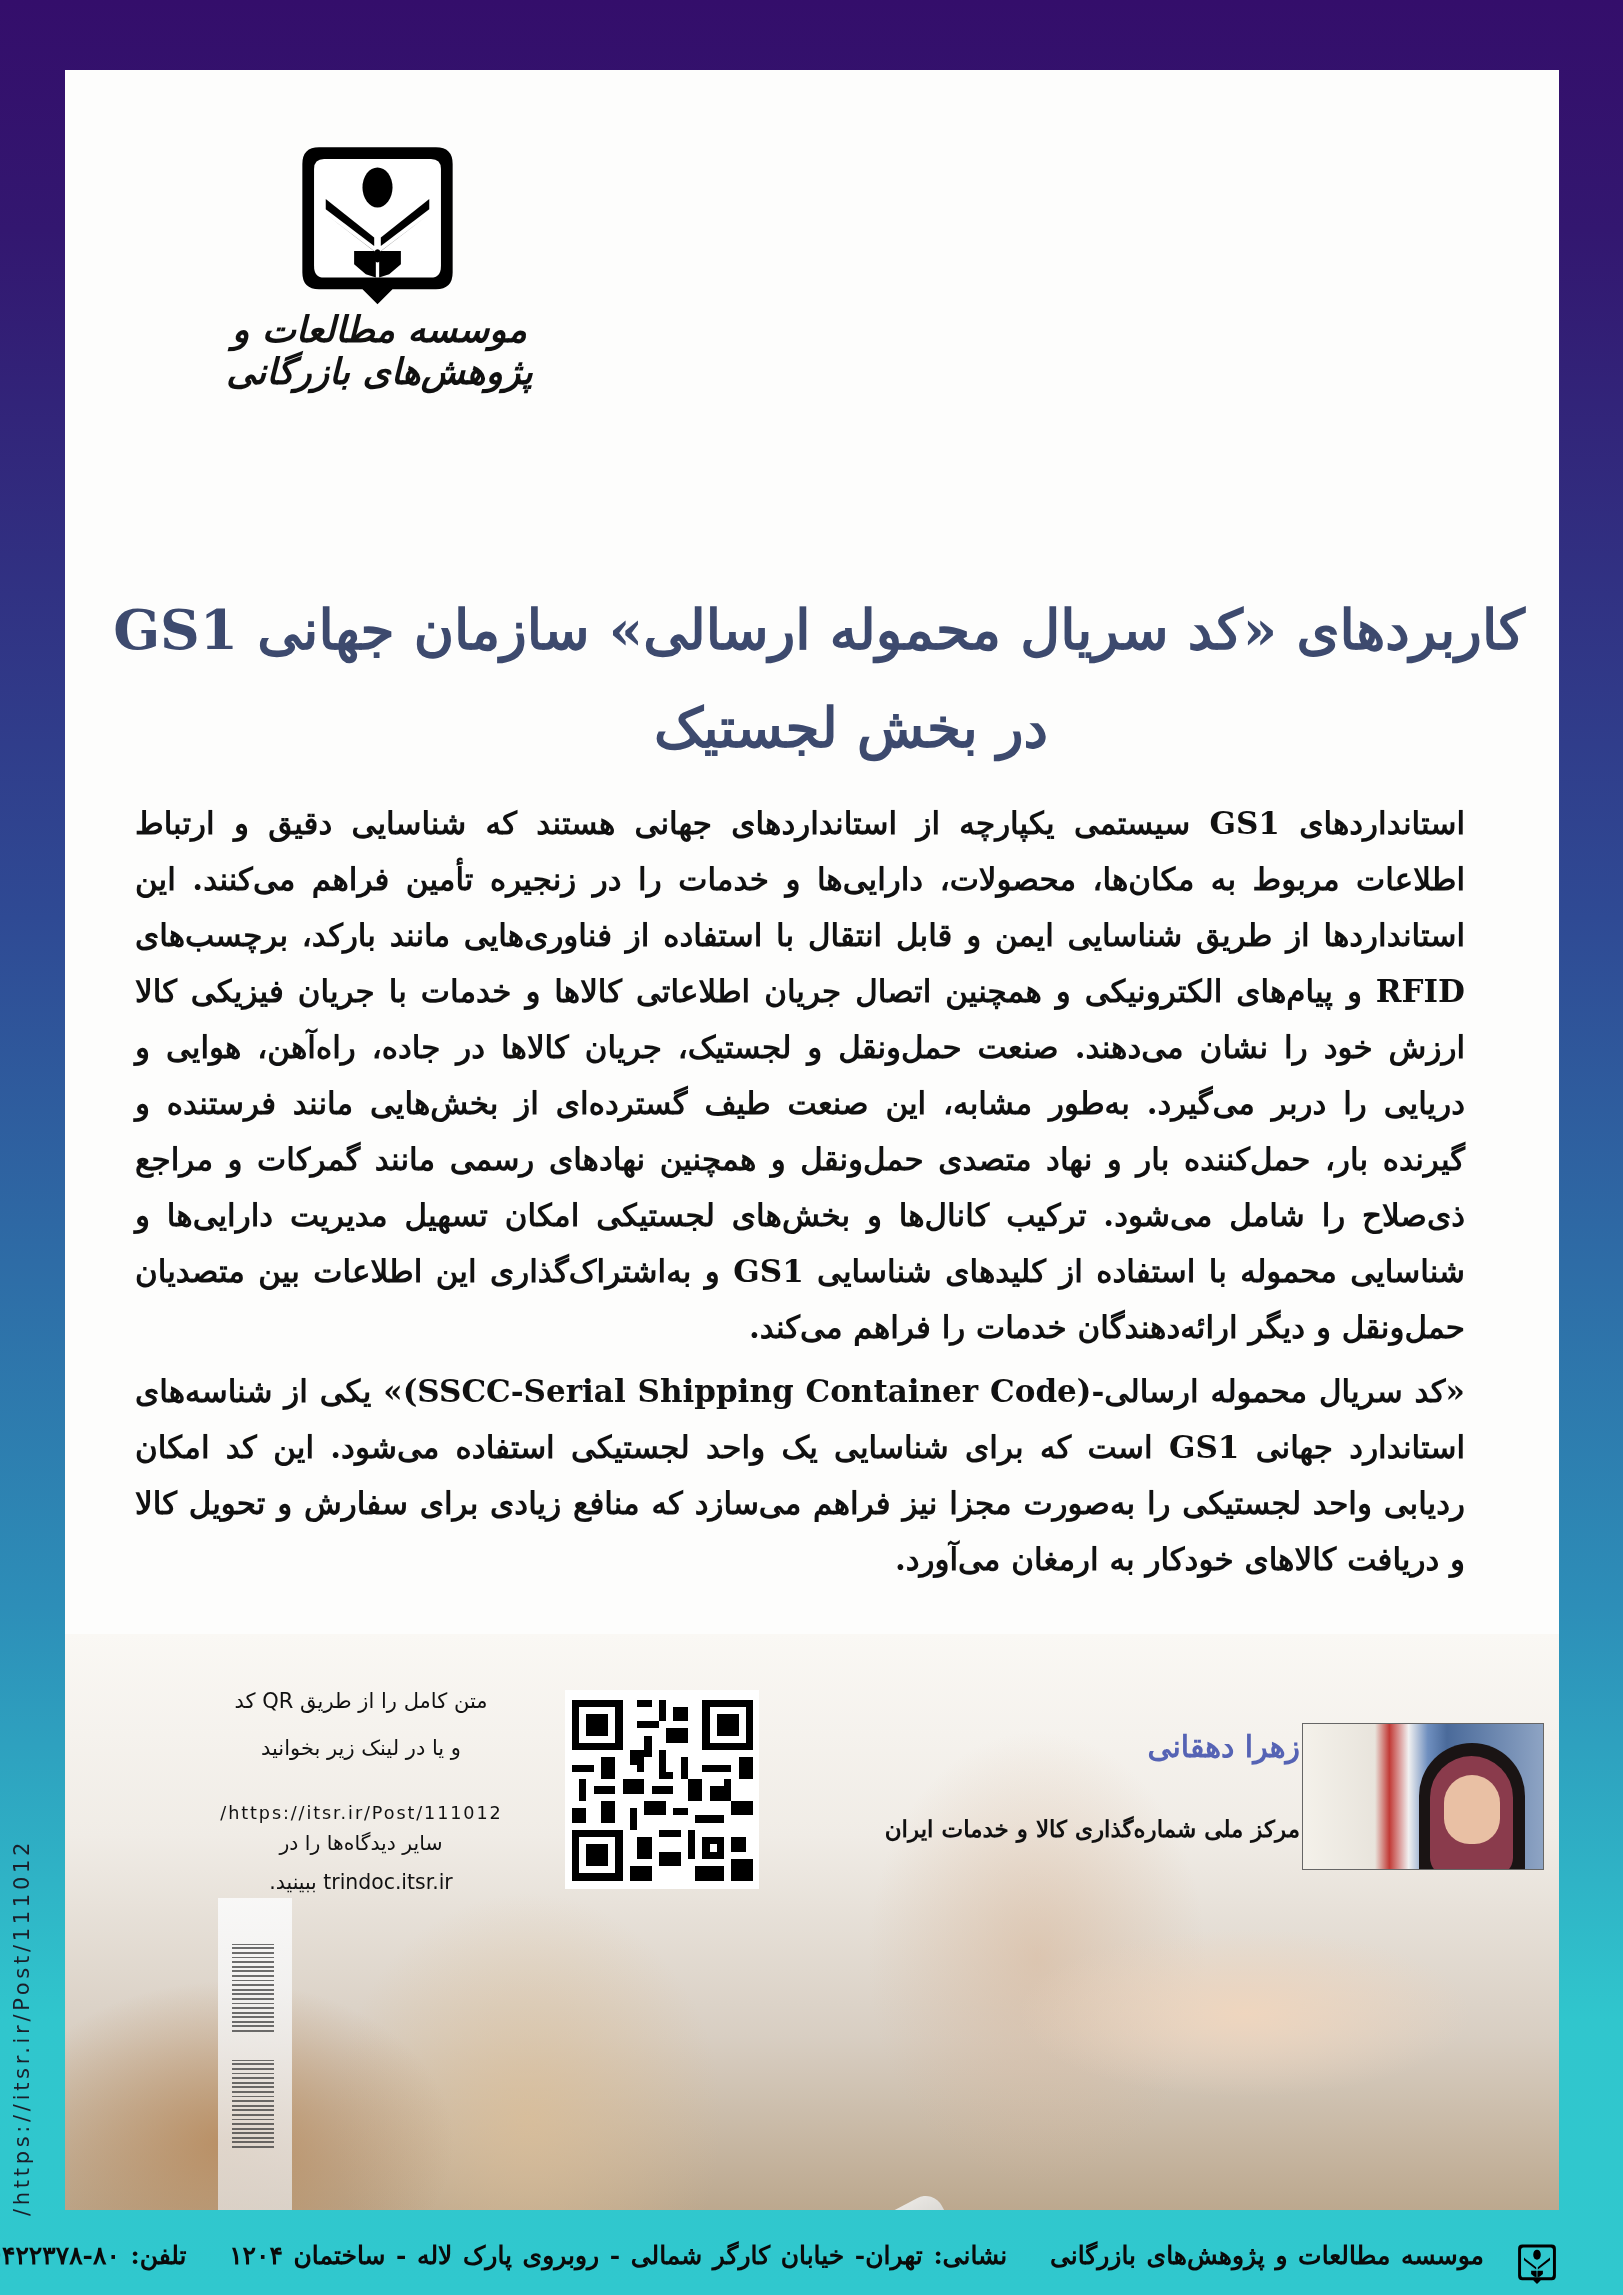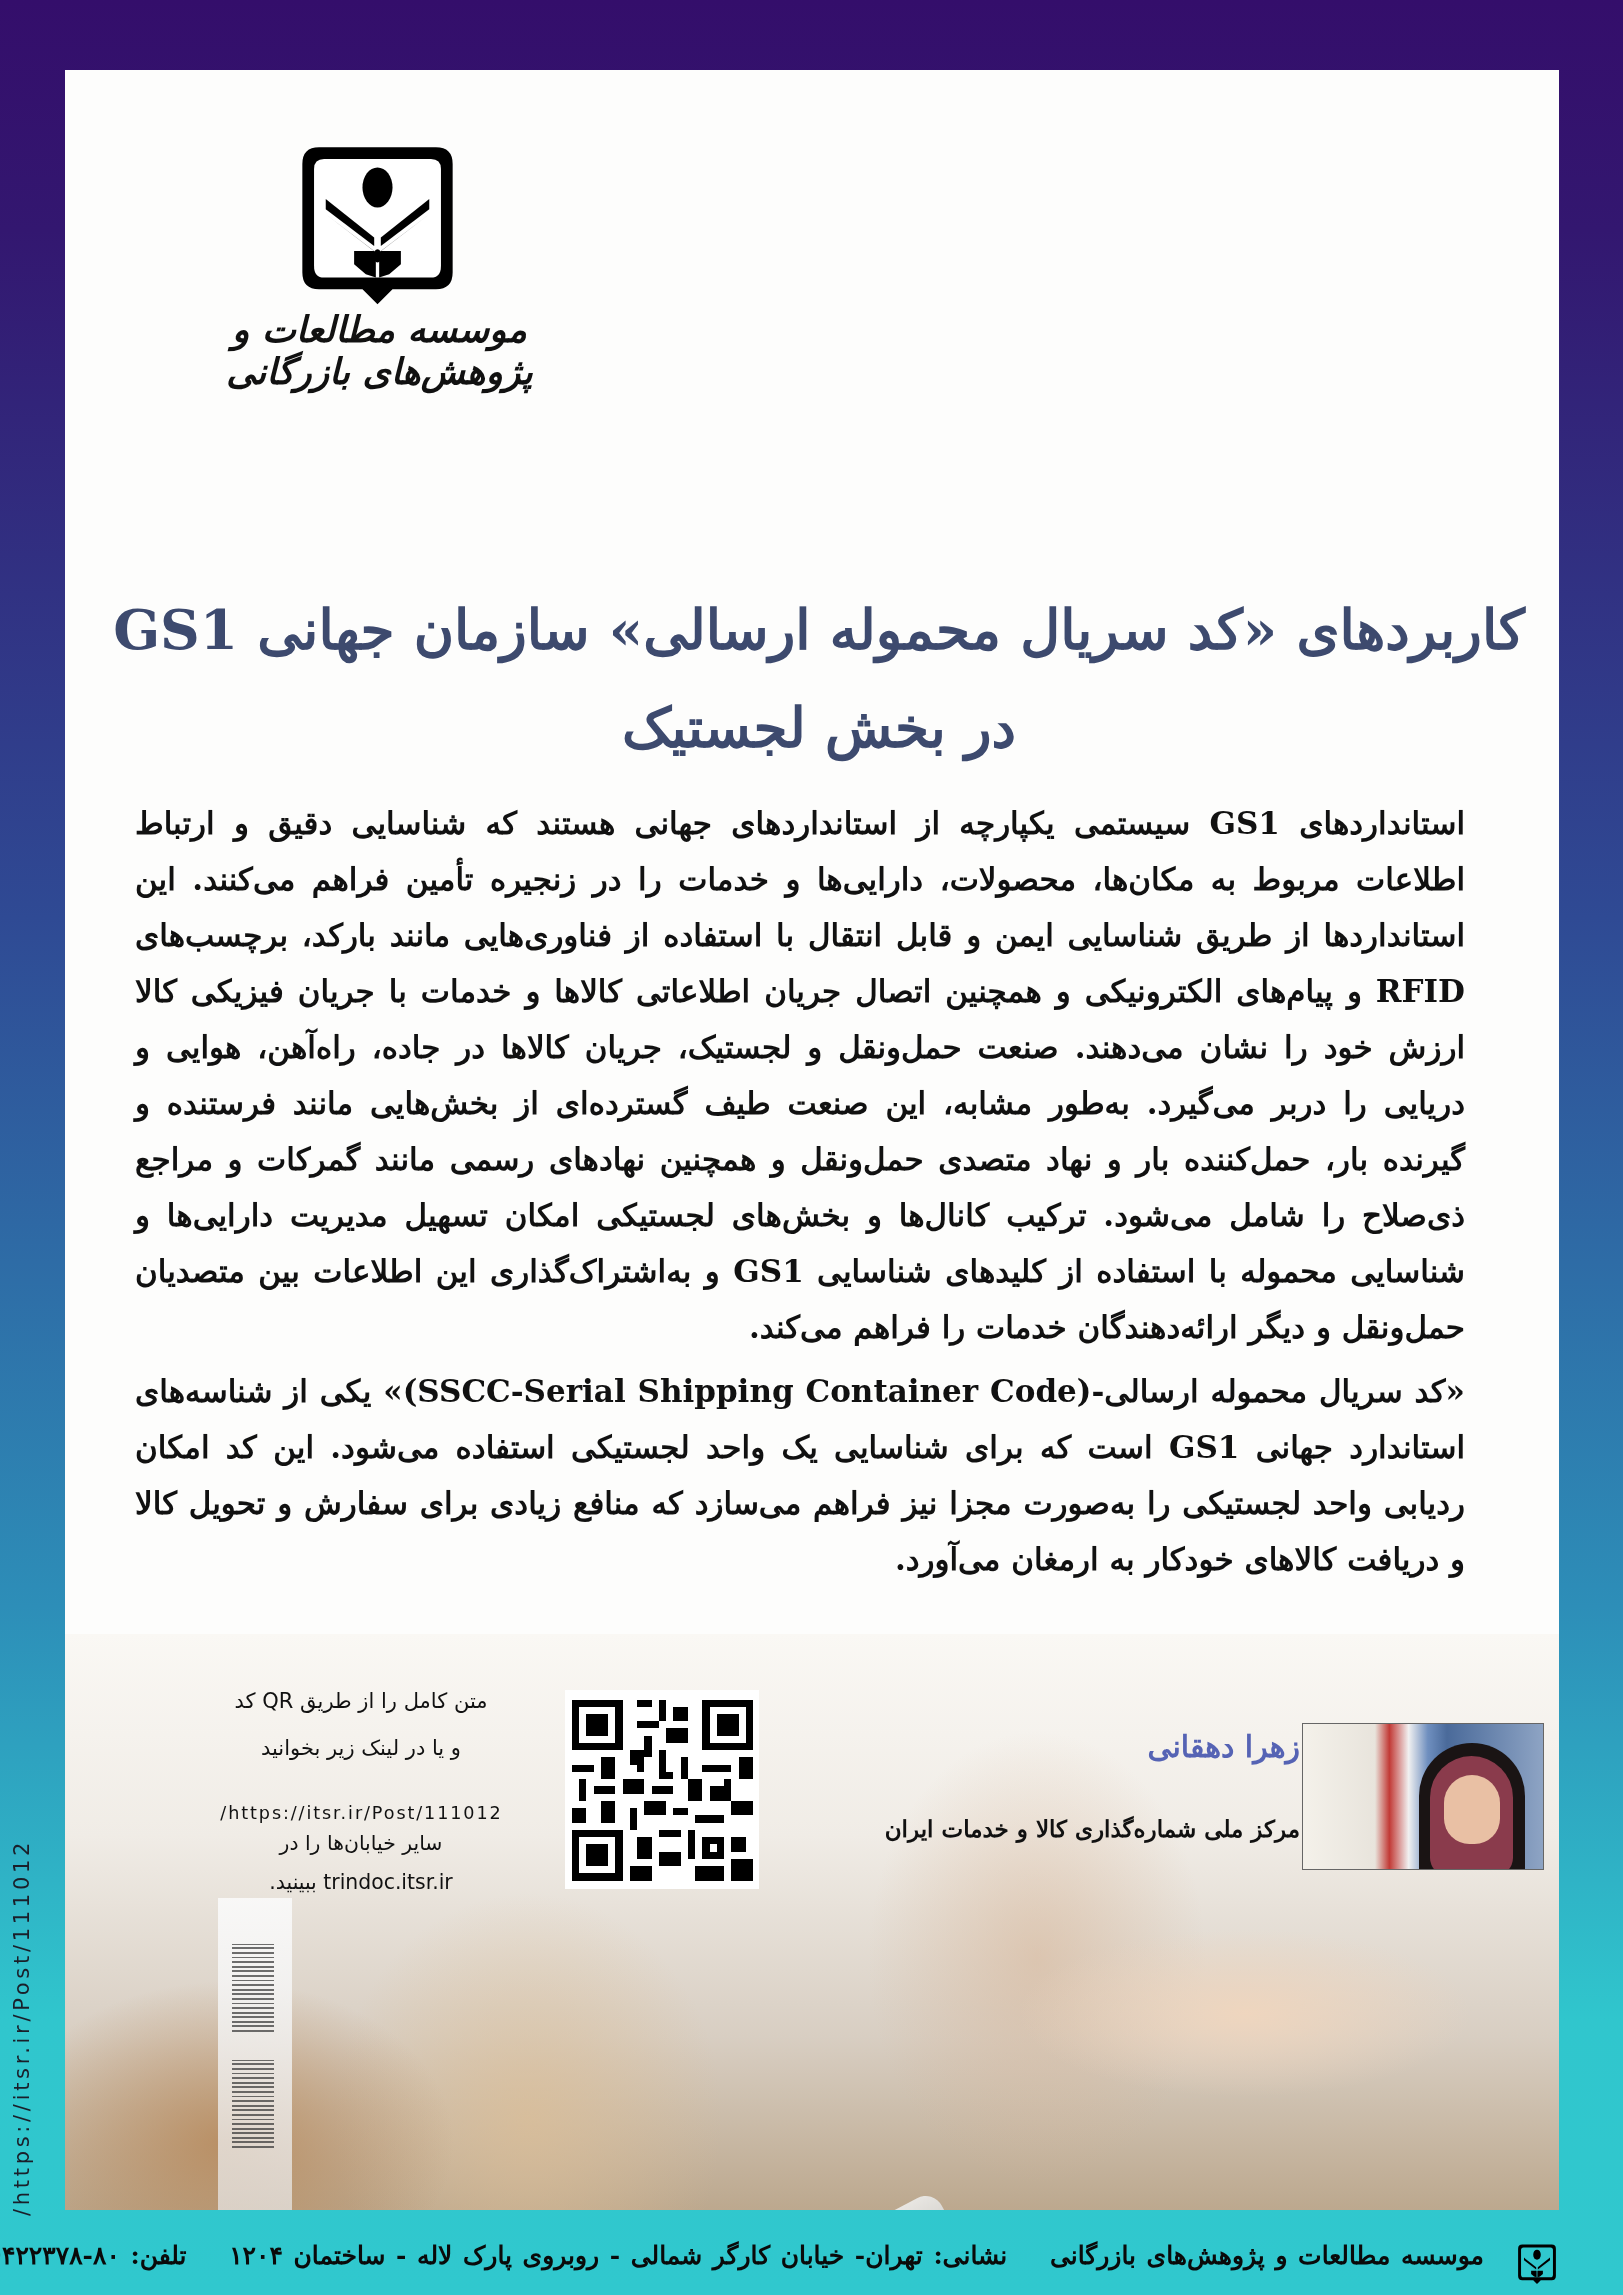--- a/index.html
+++ b/index.html
@@ -38,21 +38,21 @@
     position: absolute; right: 79px; top: 287px; font-size: 69px; font-weight: bold;
     color: #f7a91e; direction: rtl; line-height: 1;
     text-shadow: 2.3px 2.8px 1.9px rgba(0,0,0,0.3);
   }
   
   .title {
     position: absolute; left: 0; width: 1494px; text-align: center; direction: rtl;
     color: #3d4a6e; font-weight: bold; font-family: "DejaVu Serif", serif; padding-left: 14px;
   }
   .title.l1 { top: 527px; font-size: 55px; }
-  .title.l2 { top: 625px; font-size: 55px; }
+  .title.l2 { top: 625px; font-size: 55px; margin-left: 32px; }
   
   .body-text {
     position: absolute; left: 62px; width: 1346px; top: 717px;
     direction: rtl; text-align: justify; text-align-last: right;
     font-family: "DejaVu Serif", serif; font-weight: bold; font-size: 31px;
     line-height: 56px; color: #111;
   }
   .body-text p { margin: 8px; }
   
   .photo {
@@ -162,21 +162,21 @@
 
     <div class="scanner"></div>
   </div>
   <div class="box-label" style="top:1828px"></div>
   <div class="bars" style="top:1874px"></div>
   <div class="bars" style="top:1990px"></div>
 
   <div class="qr-text t1">متن کامل را از طریق QR کد</div>
   <div class="qr-text t2">و یا در لینک زیر بخوانید</div>
   <div class="qr-text t3">/https://itsr.ir/Post/111012</div>
-  <div class="qr-text t4">سایر خیابان‌ها را در</div>
+  <div class="qr-text t4">سایر دیدگاه‌ها را در</div>
   <div class="qr-text t5">trindoc.itsr.ir  ببینید.</div>
 
   <div class="qr">
     <svg viewBox="0 0 25 25" shape-rendering="crispEdges">
       <rect width="25" height="25" fill="#fff"></rect>
       <g fill="#000">
         <rect x="0" y="0" width="7" height="7"></rect>
           <rect x="1" y="1" width="5" height="5" fill="#fff"></rect>
           <rect x="2" y="2" width="3" height="3"></rect>
         <rect x="18" y="0" width="7" height="7"></rect>

